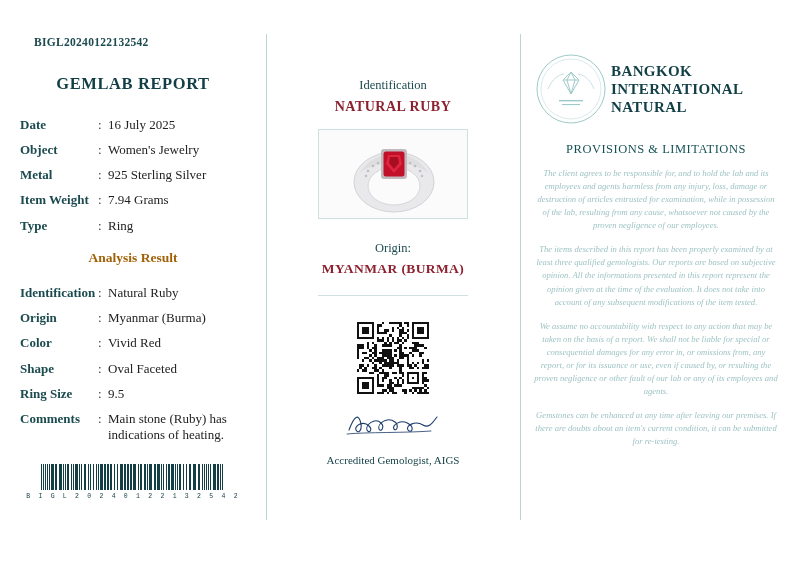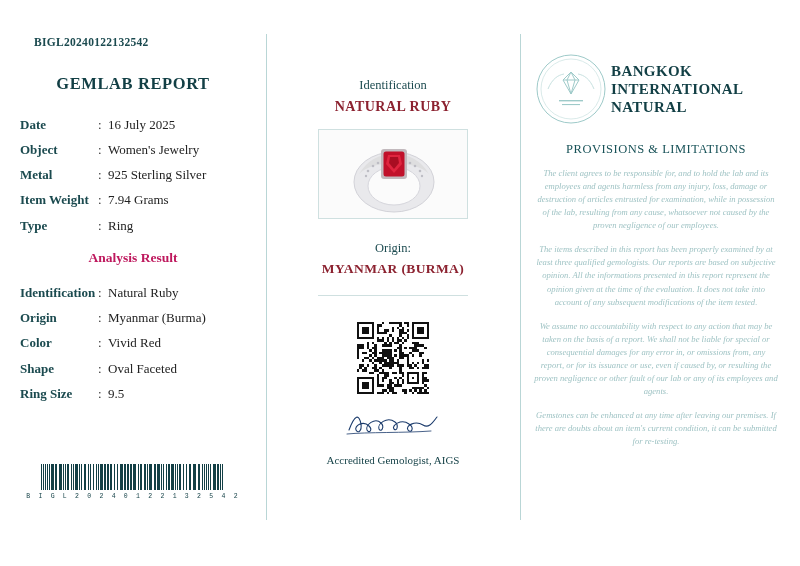--- a/index.html
+++ b/index.html
@@ -62,21 +62,21 @@
     font-weight: bold;
     width: 78px;
     white-space: nowrap;
   }
   .kv-colon { width: 10px; color: #333; }
   .kv-val { color: #222; }
   .analysis-title {
     text-align: center;
     font-size: 13.5px;
     font-weight: bold;
-    color: #be185d;
+    color: #a16207;
     margin: 12px 0 14px 0;
   }
   
   .barcode-wrap {
     position: absolute;
     left: 0; top: 455px;
     width: 266px;
     text-align: center;
   }
   .barcode {
@@ -262,20 +262,25 @@
       </tr>
       <tr>
         <td class="kv-key">Shape</td>
         <td class="kv-colon">:</td>
         <td class="kv-val">Oval Faceted</td>
       </tr>
       <tr>
         <td class="kv-key">Ring Size</td>
         <td class="kv-colon">:</td>
         <td class="kv-val">9.5</td>
+      </tr>
+      <tr>
+        <td class="kv-key">Comments</td>
+        <td class="kv-colon">:</td>
+        <td class="kv-val">Main stone (Ruby) has indications of heating.</td>
       </tr>
     </tbody>
       </table>
   </div>
 
   <div class="barcode-wrap">
     <div class="barcode" id="barcode"><i style="width:1.1px;margin-right:1.0px"></i><i style="width:1.1px;margin-right:1.0px"></i><i style="width:1.1px;margin-right:1.0px"></i><i style="width:1.1px;margin-right:1.0px"></i><i style="width:1.1px;margin-right:1.0px"></i><i style="width:2.4px;margin-right:1.0px"></i><i style="width:2.4px;margin-right:1.9px"></i><i style="width:2.4px;margin-right:1.0px"></i><i style="width:1.1px;margin-right:1.0px"></i><i style="width:1.1px;margin-right:1.0px"></i><i style="width:2.4px;margin-right:1.9px"></i><i style="width:1.1px;margin-right:1.0px"></i><i style="width:1.1px;margin-right:1.0px"></i><i style="width:2.4px;margin-right:1.0px"></i><i style="width:1.1px;margin-right:1.0px"></i><i style="width:1.1px;margin-right:1.9px"></i><i style="width:2.4px;margin-right:1.9px"></i><i style="width:1.1px;margin-right:1.0px"></i><i style="width:1.1px;margin-right:1.9px"></i><i style="width:1.1px;margin-right:1.9px"></i><i style="width:1.1px;margin-right:1.0px"></i><i style="width:1.1px;margin-right:1.0px"></i><i style="width:2.4px;margin-right:1.9px"></i><i style="width:1.1px;margin-right:1.0px"></i><i style="width:2.4px;margin-right:1.0px"></i><i style="width:2.4px;margin-right:1.9px"></i><i style="width:1.1px;margin-right:1.9px"></i><i style="width:1.1px;margin-right:1.9px"></i><i style="width:2.4px;margin-right:1.9px"></i><i style="width:1.1px;margin-right:1.0px"></i><i style="width:2.4px;margin-right:1.0px"></i><i style="width:2.4px;margin-right:1.0px"></i><i style="width:2.4px;margin-right:1.9px"></i><i style="width:1.1px;margin-right:1.0px"></i><i style="width:2.4px;margin-right:1.9px"></i><i style="width:2.4px;margin-right:1.0px"></i><i style="width:1.1px;margin-right:1.0px"></i><i style="width:2.4px;margin-right:1.9px"></i><i style="width:2.4px;margin-right:1.0px"></i><i style="width:2.4px;margin-right:1.0px"></i><i style="width:1.1px;margin-right:1.0px"></i><i style="width:1.1px;margin-right:1.9px"></i><i style="width:1.1px;margin-right:1.0px"></i><i style="width:2.4px;margin-right:1.0px"></i><i style="width:2.4px;margin-right:1.0px"></i><i style="width:1.1px;margin-right:1.0px"></i><i style="width:1.1px;margin-right:1.0px"></i><i style="width:2.4px;margin-right:1.9px"></i><i style="width:1.1px;margin-right:1.9px"></i><i style="width:1.1px;margin-right:1.9px"></i><i style="width:2.4px;margin-right:1.9px"></i><i style="width:2.4px;margin-right:1.9px"></i><i style="width:2.4px;margin-right:1.9px"></i><i style="width:1.1px;margin-right:1.0px"></i><i style="width:1.1px;margin-right:1.0px"></i><i style="width:1.1px;margin-right:1.0px"></i><i style="width:1.1px;margin-right:1.0px"></i><i style="width:1.1px;margin-right:1.9px"></i><i style="width:2.4px;margin-right:1.0px"></i><i style="width:2.4px;margin-right:1.0px"></i><i style="width:1.1px;margin-right:1.0px"></i><i style="width:1.1px;margin-right:1.9px"></i></div>
     <div class="barcode-num">B I G L 2 0 2 4 0 1 2 2 1 3 2 5 4 2</div>
   </div>
 

